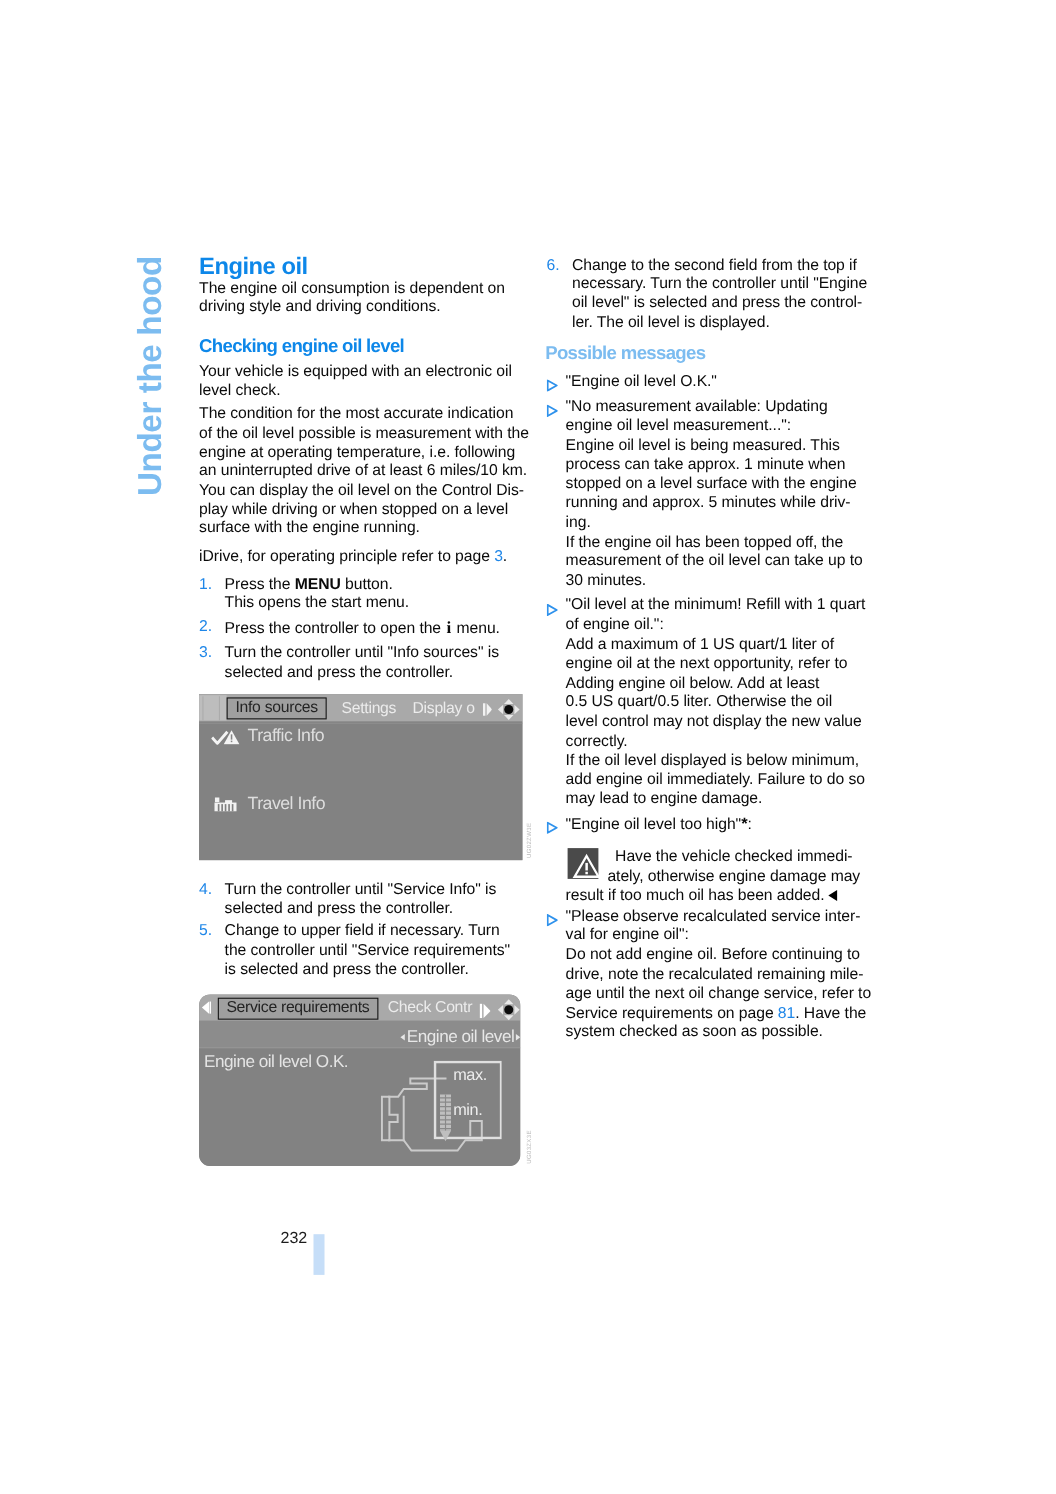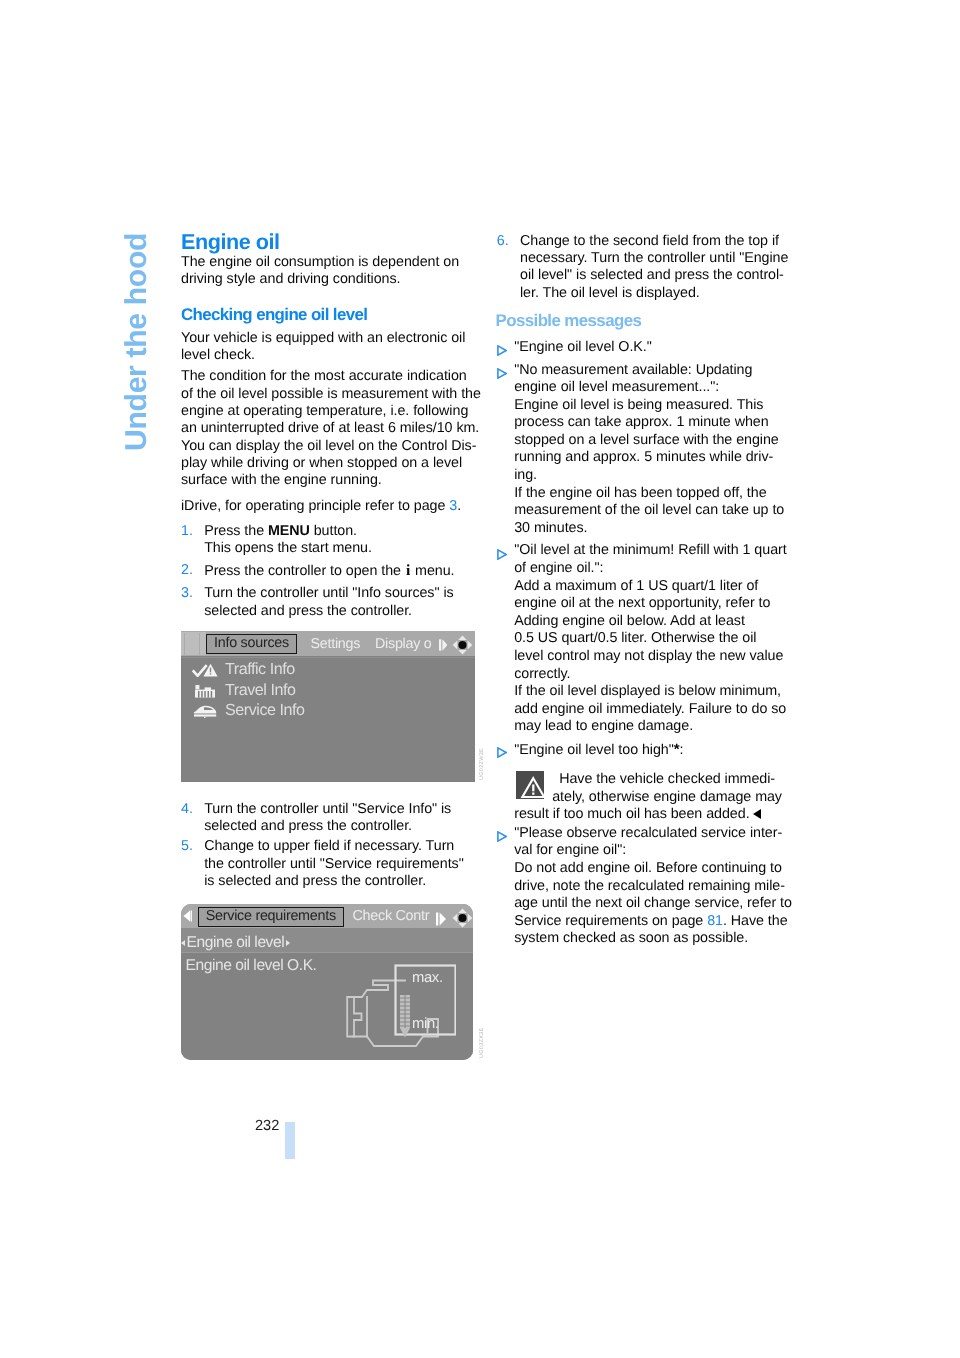--- a/index.html
+++ b/index.html
@@ -75,47 +75,47 @@
 .sc1-leftcap:after{content:"";position:absolute;left:18.4px;top:1.2px;width:0.9px;height:22px;background:#ababab;}
 .sc1-tabsel{position:absolute;left:25px;top:2.8px;width:91px;height:20.2px;background:#9f9f9f;border:1.9px solid #171717;
   font-size:14.3px;line-height:16.3px;color:#242424;text-align:center;letter-spacing:-0.25px;}
 .sc1-tab{position:absolute;top:4.6px;font-size:14.3px;line-height:16.3px;color:#ececec;letter-spacing:-0.25px;}
 .sc1-tab.t2{left:129.5px;}
 .sc1-tab.t3{left:194px;}
 .sc1-arrow{position:absolute;left:257.5px;top:8px;width:8.5px;height:12px;line-height:0;}
 .sc1-knob{position:absolute;left:270.7px;top:4px;width:21px;height:20px;line-height:0;}
 .sc1-body{position:absolute;left:0;top:24.5px;width:294px;height:126.5px;background:#828282;}
 .sc1-body:before{content:"";position:absolute;left:0;top:1.5px;width:294px;height:1px;background:#8f8f8f;}
-.sc1-row{position:relative;height:20.8px;padding-left:44px;}
+.sc1-row{position:relative;height:20.8px;padding-left:44px;margin-top:40px;}
 .sc1-row:first-child{margin-top:2.8px;}
 .sc1-row .sc1-lbl{font-size:16.1px;line-height:20.8px;color:#dedede;letter-spacing:-0.45px;}
 .sc1-ic{position:absolute;left:10.5px;top:3px;width:26px;height:15px;line-height:0;}
 .shot1 .code{position:absolute;left:297.5px;top:108px;font-size:6.8px;color:#c0c0c0;writing-mode:vertical-rl;transform:rotate(180deg);letter-spacing:0.6px;line-height:7px;}
 
 
 .shot2{position:relative;left:0px;width:292px;height:156px;margin-top:13px;}
 .sc2{position:absolute;left:0;top:0;width:292px;height:156px;background:#828282;overflow:hidden;border-radius:10px;}
 .sc2-top{position:absolute;left:0;top:0;width:292px;height:24.8px;background:#a9a9a9;}
 .sc2-larrow{position:absolute;left:2px;top:6.5px;width:10px;height:12px;line-height:0;}
 .sc2-tabsel{position:absolute;left:16.8px;top:3.2px;width:146px;height:20px;background:#9f9f9f;border:1.9px solid #171717;
   font-size:14.4px;line-height:16.3px;color:#242424;text-align:center;letter-spacing:-0.3px;}
 .sc2-tab{position:absolute;left:171.5px;top:4.5px;font-size:14.4px;line-height:16.3px;color:#ececec;letter-spacing:-0.3px;}
 .sc2-arrow{position:absolute;left:255px;top:8px;width:8.5px;height:12px;line-height:0;}
 .sc2-knob{position:absolute;left:270.7px;top:4px;width:21px;height:20px;line-height:0;}
-.sc2-sub{position:absolute;left:0;top:24.8px;width:292px;height:23.8px;background:#8c8c8c;text-align:left;
+.sc2-sub{position:absolute;left:0;top:24.8px;width:292px;height:23.8px;background:#8c8c8c;text-align:right;
   font-size:15.6px;line-height:29px;color:#e7e7e7;letter-spacing:-0.45px;}
 .sc2-sub .lc,.sc2-sub .rc{display:inline-block;width:0;height:0;vertical-align:1.5px;}
 .sc2-sub .lc{border-right:4px solid #e7e7e7;border-top:3px solid transparent;border-bottom:3px solid transparent;margin-right:1.5px;}
 .sc2-sub .rc{border-left:4px solid #e7e7e7;border-top:3px solid transparent;border-bottom:3px solid transparent;margin-left:1.5px;}
 .sc2-body{position:absolute;left:0;top:48.6px;width:292px;height:107.4px;background:#828282;border-top:1.2px solid #9a9a9a;}
 .sc2-status{position:absolute;left:4.5px;top:4px;font-size:15.6px;color:#e4e4e4;letter-spacing:-0.45px;}
 .sc2-gfx{position:absolute;left:164.5px;top:10.5px;width:110px;height:86px;}
 .engsvg{position:absolute;left:0;top:0;}
 .sc2-gfx .gmax{position:absolute;left:66.5px;top:6px;font-size:14.8px;color:#ededed;letter-spacing:-0.35px;}
-.sc2-gfx .gmin{position:absolute;left:66.5px;top:52px;font-size:14.8px;color:#ededed;letter-spacing:-0.35px;}
+.sc2-gfx .gmin{position:absolute;left:66.5px;top:38px;font-size:14.8px;color:#ededed;letter-spacing:-0.35px;}
 .shot2 .code{position:absolute;left:298px;top:107px;font-size:6.8px;color:#c0c0c0;writing-mode:vertical-rl;transform:rotate(180deg);letter-spacing:0.6px;line-height:7px;}
 
 .ast{font-weight:bold;font-size:15px;}
 .imenu{font-family:"Liberation Serif",serif;font-weight:bold;font-size:15.5px;padding:0 1px;}
 .warn-wrap{position:relative;margin-top:11.5px;margin-bottom:-4px;}
 .warn-icon{position:absolute;left:1.5px;top:-1.5px;width:28.5px;height:28px;background:#4a4a4a;}
 .wl1,.wl2{display:block;white-space:nowrap;padding-left:35px;text-align:center;}
 .wl3{display:block;white-space:nowrap;}
 .warn-end{display:inline-block;width:0;height:0;border-right:8px solid #000;border-top:5px solid transparent;border-bottom:5px solid transparent;vertical-align:-1px;margin-left:3px;}
 

